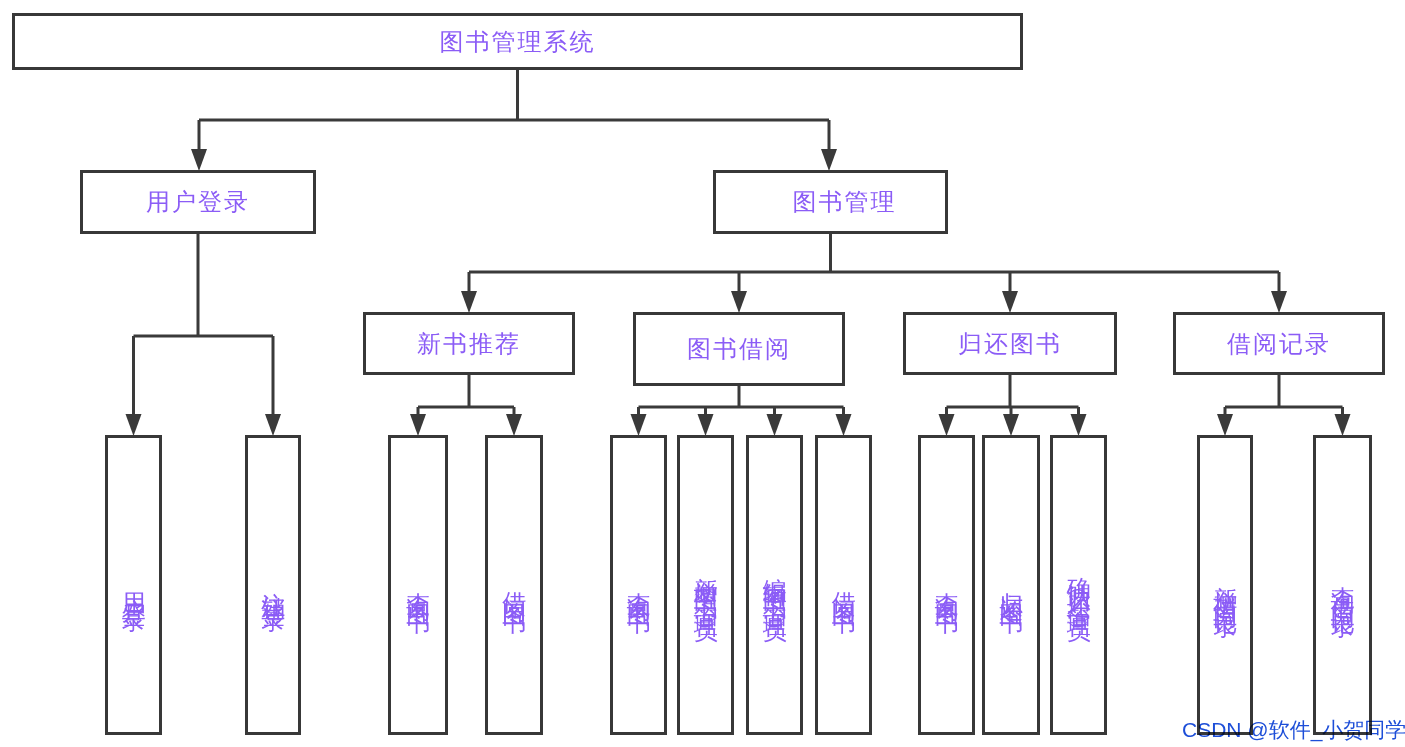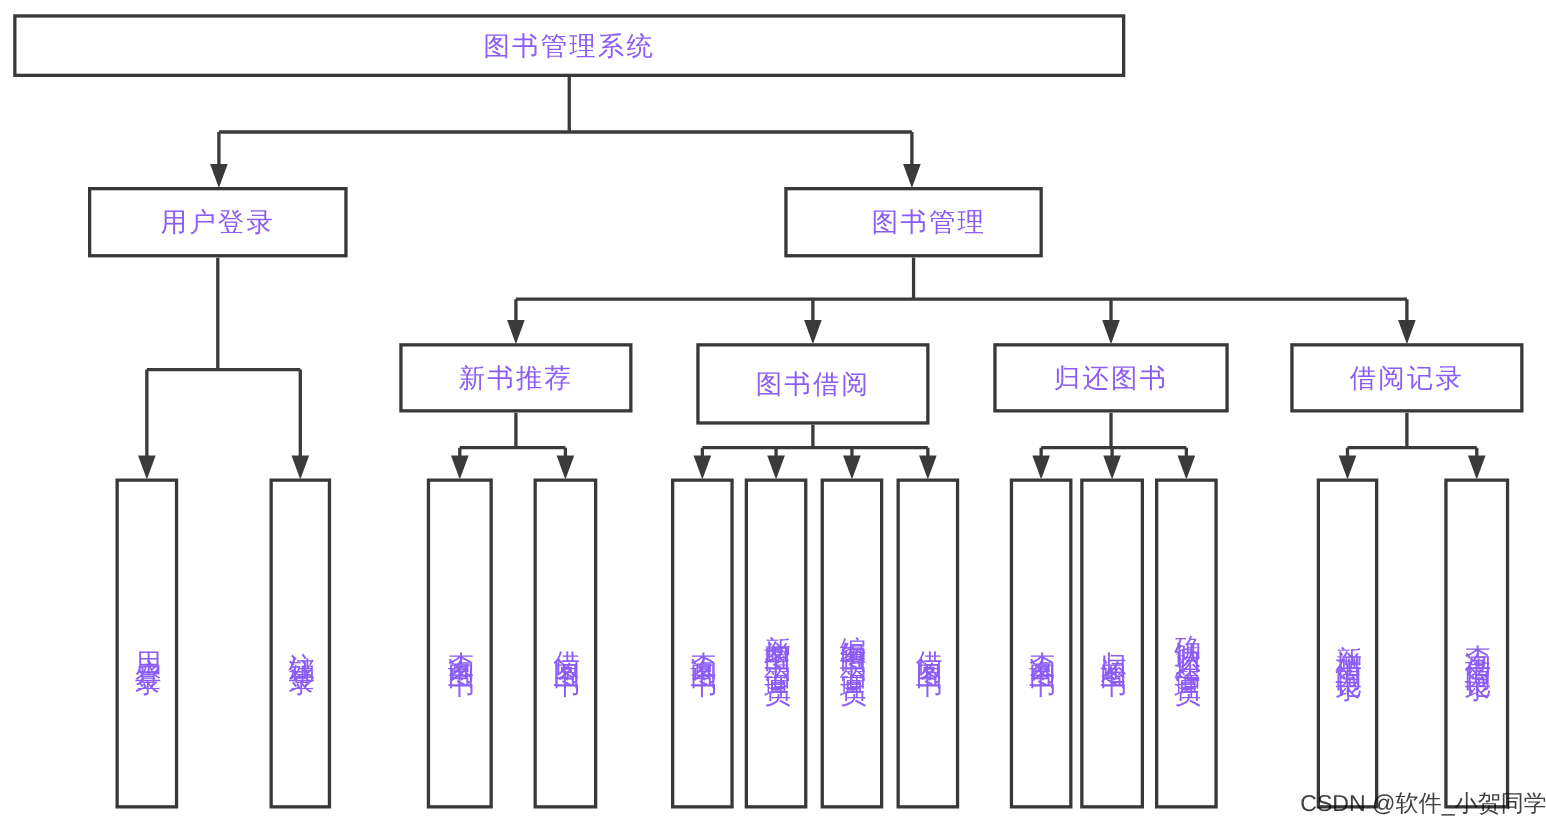--- a/index.html
+++ b/index.html
@@ -46,21 +46,21 @@
     line-height: 1.1;
     white-space: nowrap;
   }
   .watermark {
     position: absolute;
     left: 1182px;
     top: 716px;
     font-size: 21px;
     letter-spacing: 0px;
     white-space: nowrap;
-    color: #404040;
+    color: #1d4ed8;
     mix-blend-mode: multiply;
     z-index: 5;
   }
 </style>
 </head>
 <body>
 
 <div id="canvas">
 
   <svg id="connectors" viewBox="0 0 1405 747" xmlns="http://www.w3.org/2000/svg">

